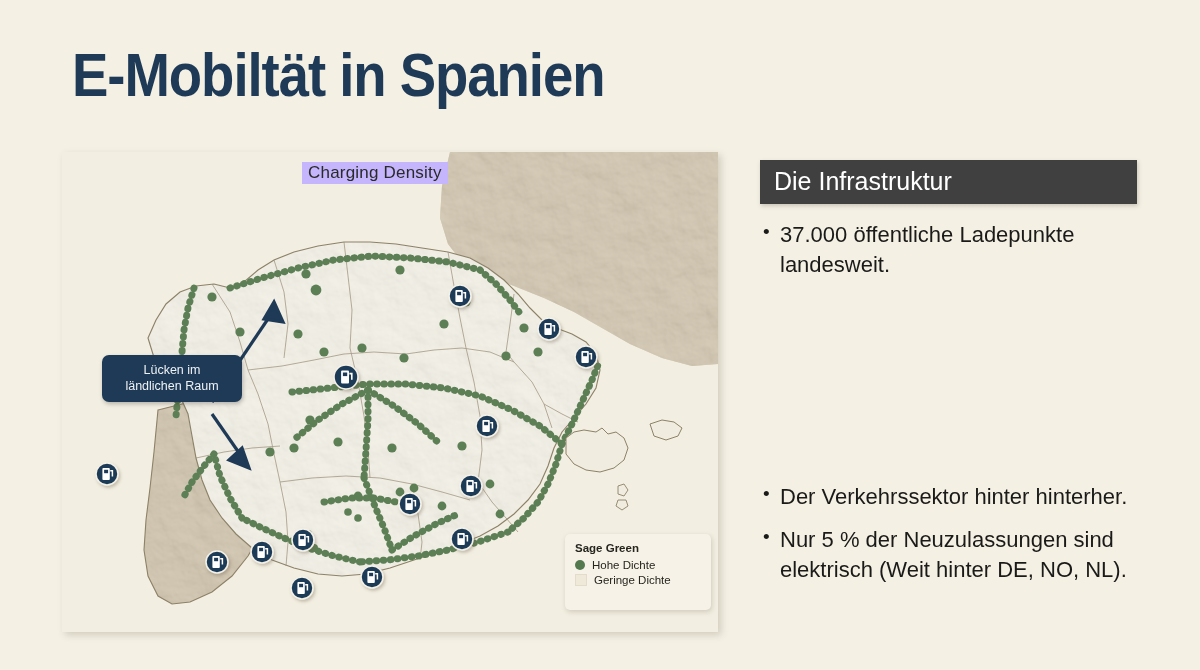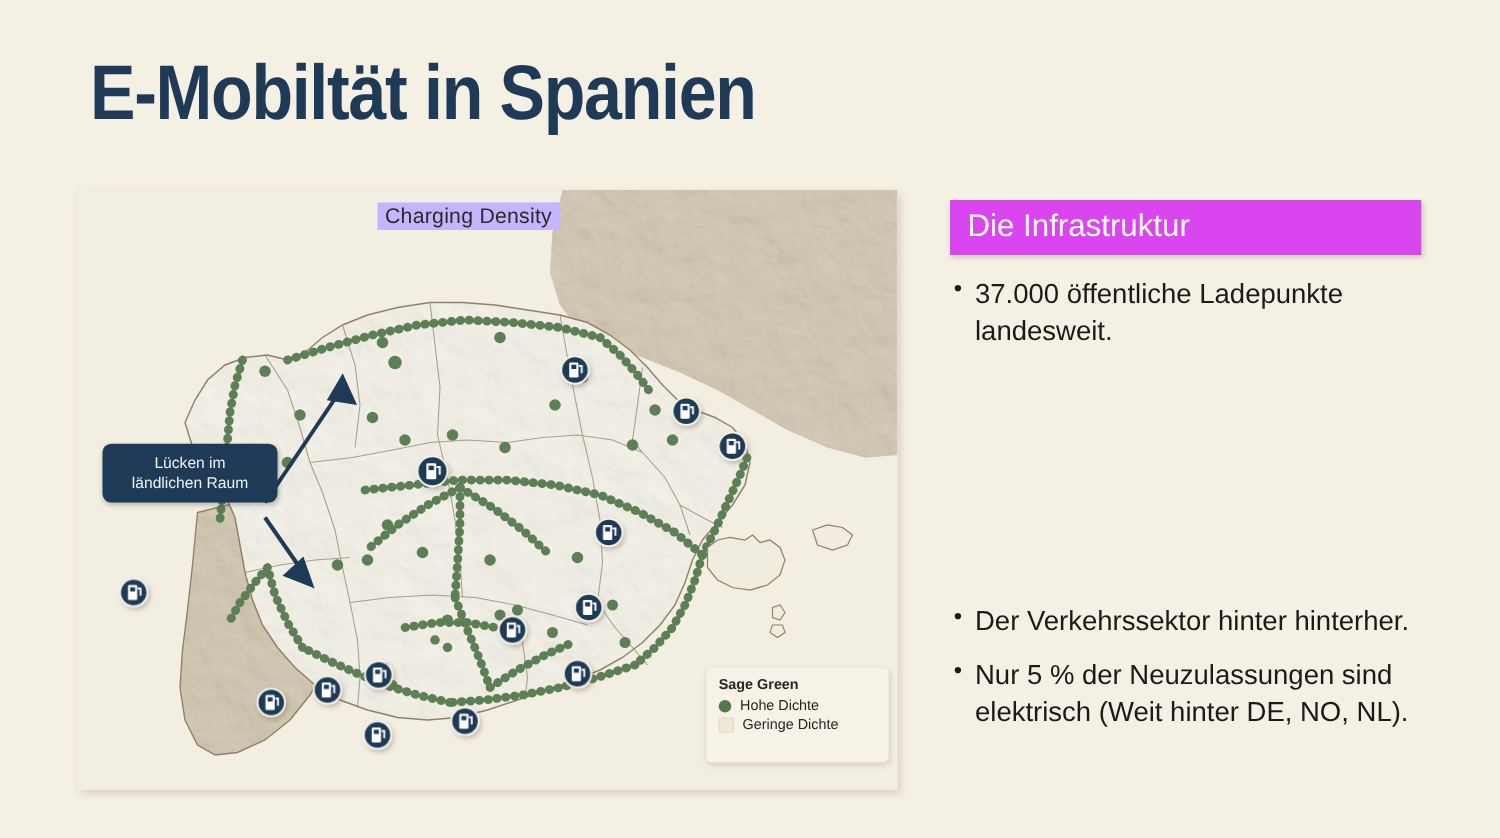--- a/index.html
+++ b/index.html
@@ -60,21 +60,21 @@
     letter-spacing: 0.2px;
     z-index: 6;
     background: #c4b5fd;
     padding: 1px 6px;
     margin-left: 18px;
   }
 
   
   #callout {
     position: absolute;
-    left: 20px;
+    left: 40px;
     top: 203px;
     width: 128px;
     padding: 7px 6px 8px;
     background: #1e3a56;
     border-radius: 7px;
     color: #eef1f4;
     font-size: 12.5px;
     line-height: 1.28;
     text-align: center;
     z-index: 8;
@@ -119,21 +119,21 @@
     border: 1px solid #e3dcc8;
     flex: 0 0 auto;
   }
 
   
   .info-block { position: absolute; left: 760px; width: 377px; }
   #block-infrastruktur { top: 160px; }
   #block-adaption { top: 466px; }
 
   .block-header {
-    background: #d946ef;
+    background: #404040;
     color: #ffffff;
     font-size: 25px;
     font-weight: 400;
     padding: 8px 14px 10px;
     line-height: 1.05;
     box-shadow: 1px 2px 4px rgba(80,70,55,0.25);
   }
   .bullets {
     margin: 0;
     padding: 16px 0 0 0;

